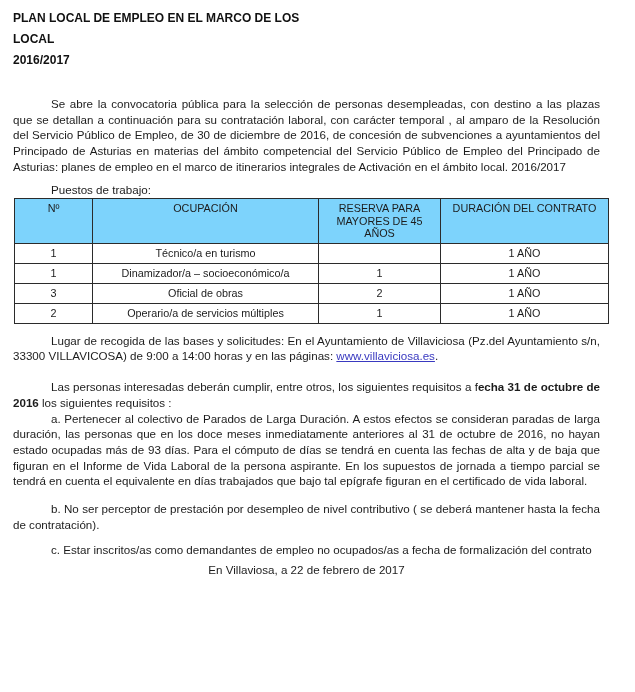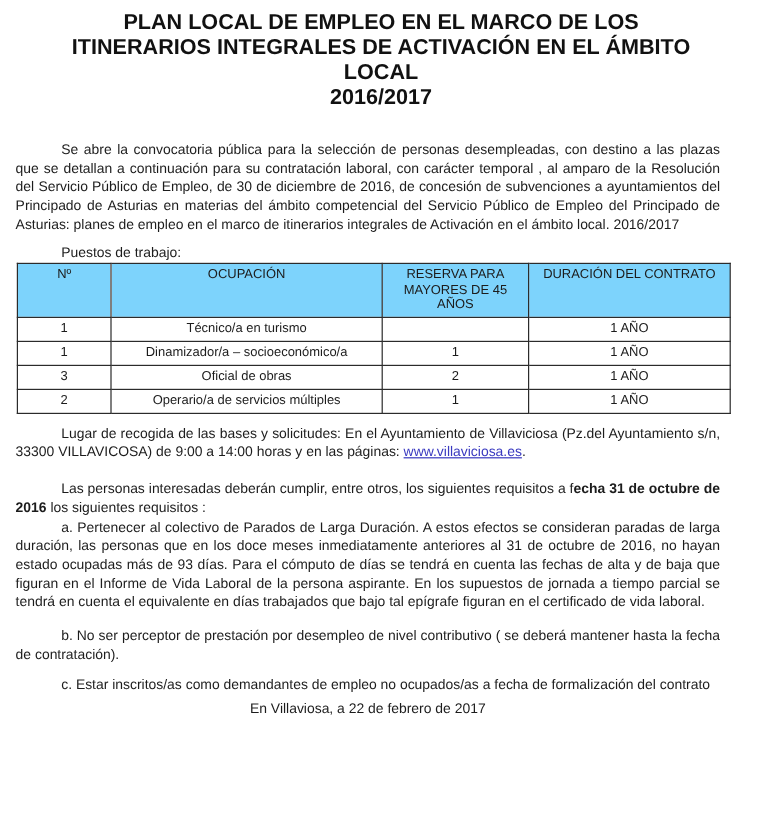--- a/index.html
+++ b/index.html
@@ -7,24 +7,24 @@
     margin: 0; padding: 0;
     width: 635px; height: 692px;
     background: #ffffff;
     overflow: hidden;
     font-family: "Liberation Sans", sans-serif;
     color: #1c1c1c;
   }
   .page { padding: 8px 35px 0 13px; }
 
   .title {
-    font-size: 18px;
+    font-size: 12px;
     line-height: 21px;
     font-weight: bold;
-    text-align: center;
+    text-align: left;
     margin: 0 -22px 25px 0;
     color: #111111;
   }
 
   .para {
     font-size: 11.6px;
     line-height: 15.7px;
     text-align: justify;
     margin: 0 0 15px 0;
   }
@@ -85,21 +85,20 @@
     margin: 4px;
   }
 </style>
 </head>
 <body>
 
 <div class="page">
 
   <h1 class="title">
     <div>PLAN LOCAL DE EMPLEO  EN EL MARCO DE LOS</div>
-    <div>ITINERARIOS INTEGRALES DE ACTIVACIÓN EN EL ÁMBITO</div>
     <div>LOCAL</div>
     <div>2016/2017</div>
   </h1>
 
   <p class="para indent intro">Se abre la convocatoria pública para la selección de personas desempleadas, con destino a las plazas que se detallan a continuación para su contratación laboral, con carácter temporal , al amparo de la Resolución del Servicio Público de Empleo, de 30 de diciembre de 2016, de concesión de subvenciones a ayuntamientos del Principado de Asturias en materias del ámbito competencial del Servicio Público de Empleo del Principado de Asturias: planes de empleo en el marco de itinerarios integrales de Activación en el ámbito local. 2016/2017</p>
 
   <p class="table-label">Puestos de trabajo:</p>
 
   <table class="jobs">
     <colgroup>

